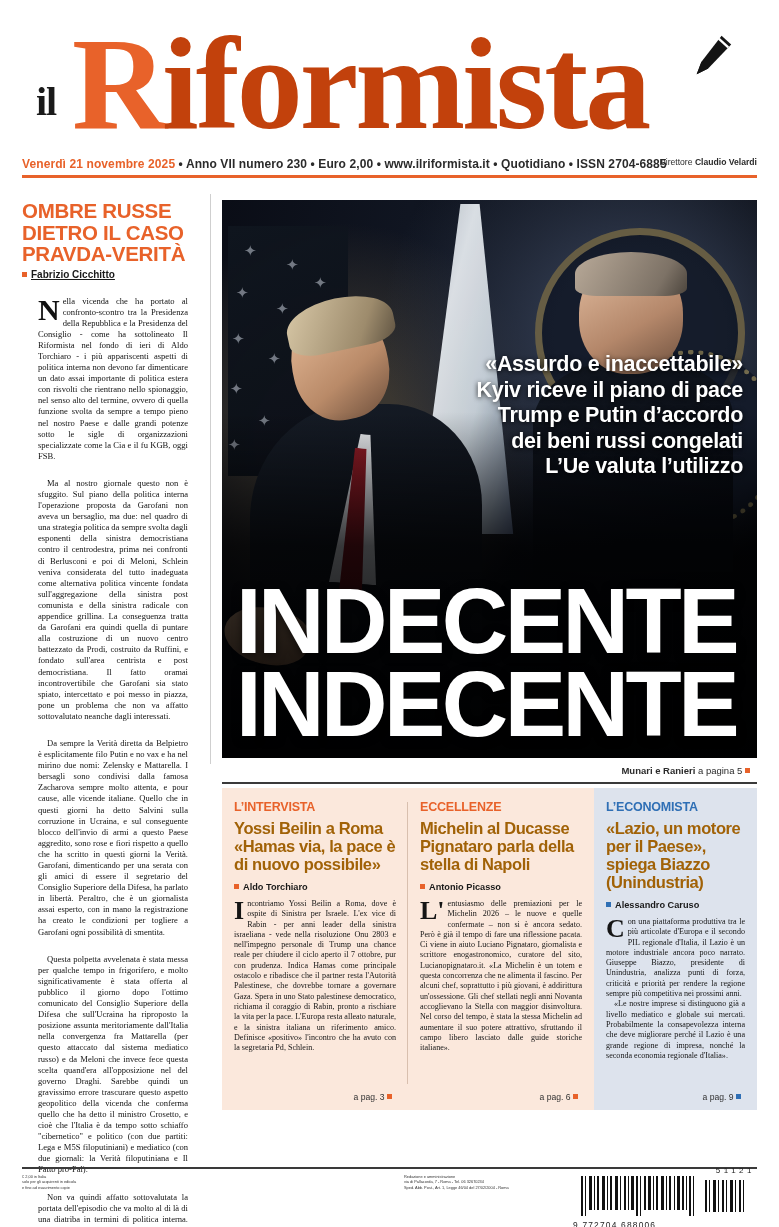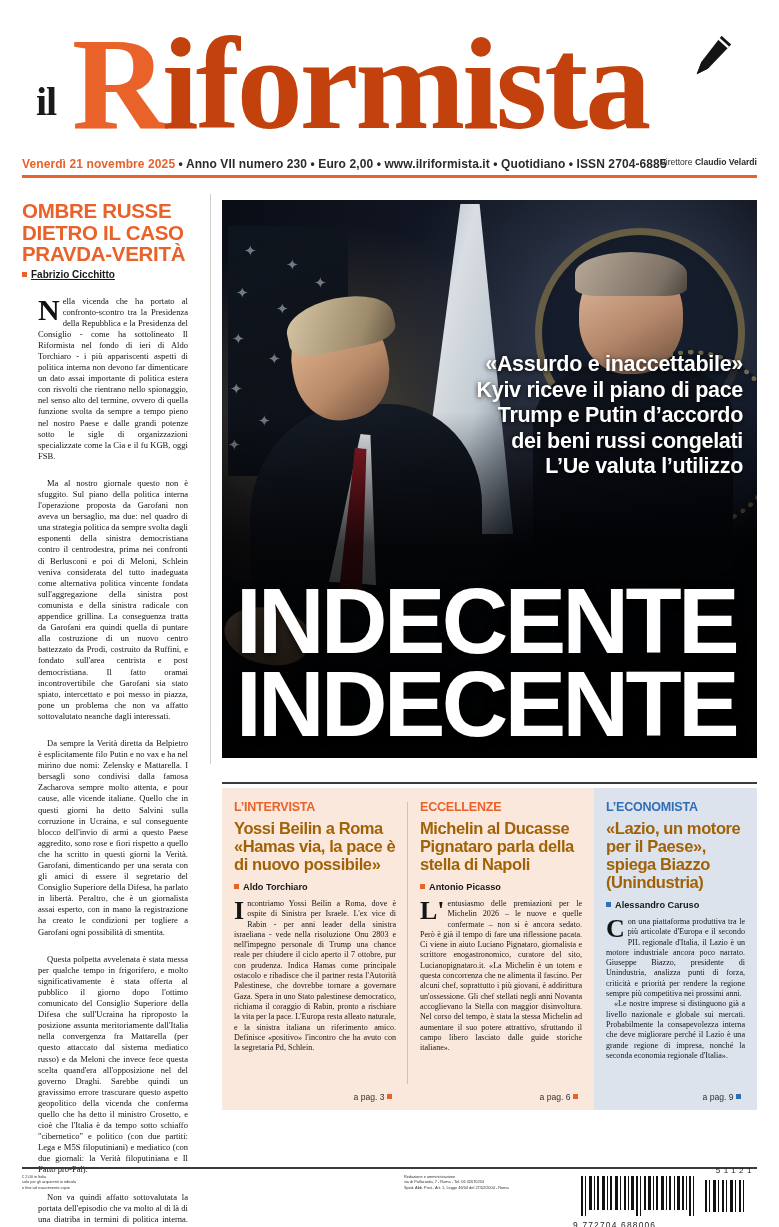--- a/index.html
+++ b/index.html
@@ -327,20 +327,21 @@
           <div>Kyiv riceve il piano di pace</div>
           <div>Trump e Putin d’accordo</div>
           <div>dei beni russi congelati</div>
           <div>L’Ue valuta l’utilizzo</div>
         </div>
         <div class="photo-title">
           <div>INDECENTE</div>
           <div>INDECENTE</div>
         </div>
       </div>
+      <div class="photo-credit"><b>Munari e Ranieri</b><span> a pagina 5</span> <span class="sq"></span></div>
     </div>
     <div class="rule-dark"></div>
 
     <div class="teasers">
 
       <div class="teaser t1">
         <div class="t-kicker">L’INTERVISTA</div>
         <div class="t-head">Yossi Beilin a Roma «Hamas via, la pace è di nuovo possibile»</div>
         <div class="t-byline"><span class="sq"></span><span>Aldo Torchiaro</span></div>
         <div class="t-body">
@@ -359,21 +360,21 @@
           </div>
         <div class="t-pag"><span>a pag. 6</span> <span class="sq"></span></div>
       </div>
 
       <div class="teaser t3">
         <div class="t-kicker blue">L’ECONOMISTA</div>
         <div class="t-head">«Lazio, un motore per il Paese», spiega Biazzo (Unindustria)</div>
         <div class="t-byline"><span class="sq blue"></span><span>Alessandro Caruso</span></div>
         <div class="t-body">
           <p class="first">Con una piattaforma produttiva tra le più articolate d'Europa e il secondo PIL regionale d'Italia, il Lazio è un motore industriale ancora poco narrato. Giuseppe Biazzo, presidente di Unindustria, analizza punti di forza, criticità e priorità per rendere la regione sempre più competitiva nei prossimi anni.</p>
-          <p>«Le nostre imprese si distinguono già a livello nazionale e globale sui mercati. Probabilmente la consapevolezza interna che deve migliorare perché il Lazio è una grande regione di impresa, nonché la seconda economia regionale d'Italia».</p>
+          <p>«Le nostre imprese si distinguono già a livello mediatico e globale sui mercati. Probabilmente la consapevolezza interna che deve migliorare perché il Lazio è una grande regione di impresa, nonché la seconda economia regionale d'Italia».</p>
         </div>
         <div class="t-pag"><span>a pag. 9</span> <span class="sq blue"></span></div>
       </div>
     </div>
   </div>
 
   <div class="footrule"></div>
   <div class="footer">
     <div class="fcol-a">
       <div>€ 2,00 in Italia</div>

